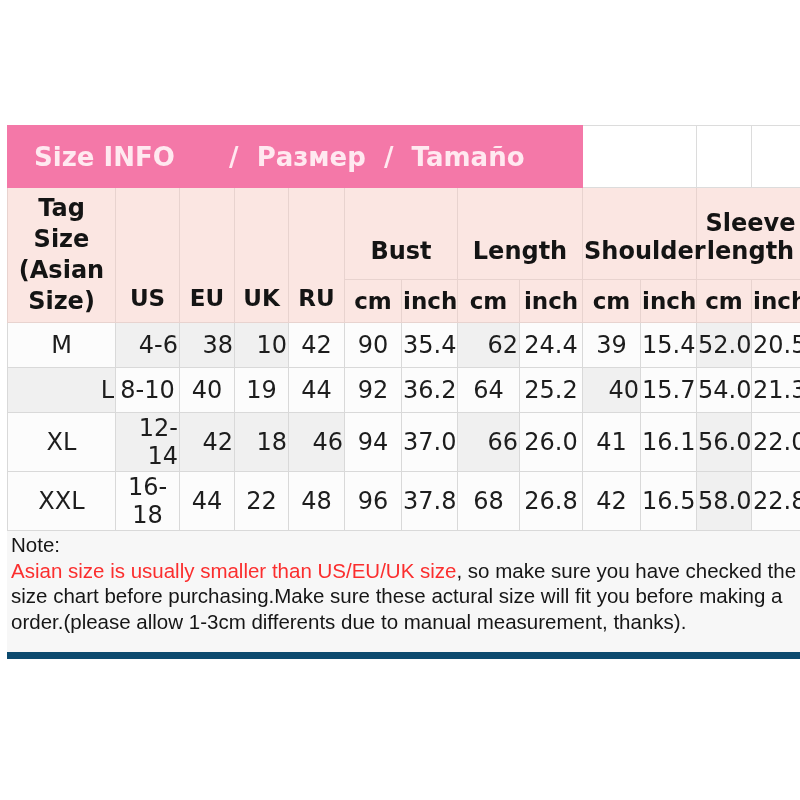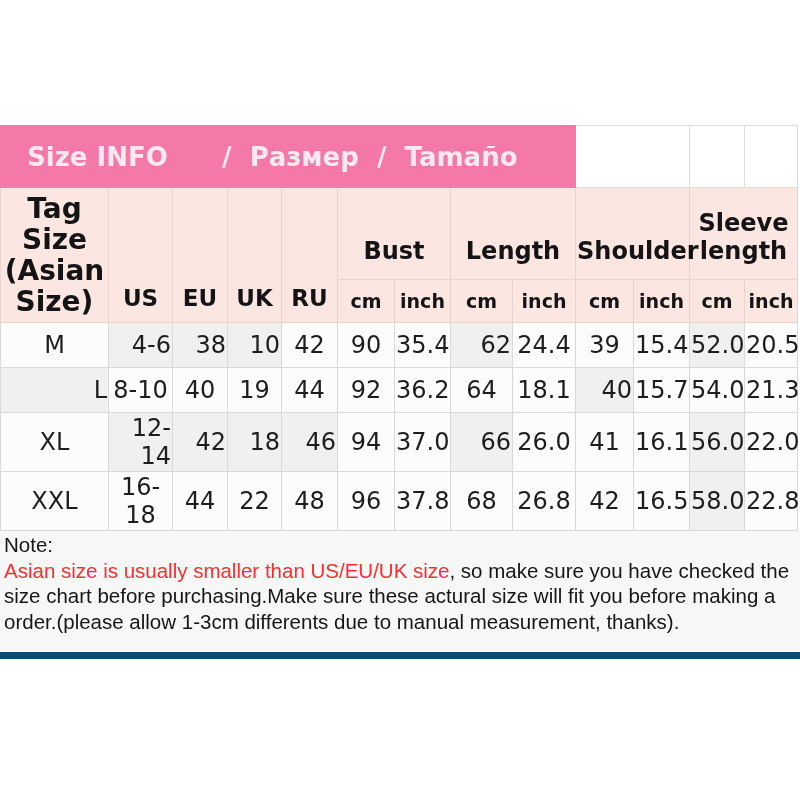--- a/index.html
+++ b/index.html
@@ -1,40 +1,40 @@
 <!DOCTYPE html>
 <html><head>
 <meta charset="utf-8">
 <style>
   html,body{margin:0;padding:0;}
   body{
     width:800px;height:800px;background:#ffffff;position:relative;
     font-family:"DejaVu Sans", sans-serif;
   }
-  .chart-wrap{position:absolute;top:125px;left:0;width:692px;}
+  .chart-wrap{position:absolute;top:125px;left:7px;width:692px;}
 
   table.size-table{border-collapse:collapse;table-layout:fixed;width:798px;}
 
   
   td.banner{
     background:#f478a8;border:1px solid #f478a8;
     color:#ffe9f0;font-size:26px;font-weight:bold;
     padding-left:26px;white-space:pre;height:59px;vertical-align:middle;
   }
   td.topwhite{background:#ffffff;border:1px solid #dcdcdc;}
 
   
   th{font-weight:bold;color:#141414;}
   th.tag,th.sys,th.grp,th.cmin{background:#fbe6e2;border:1px solid #e8d3cf;}
-  th.tag{font-size:28px;line-height:31px;vertical-align:middle;padding:0 2px;}
+  th.tag{font-size:24px;line-height:31px;vertical-align:middle;padding:0 2px;}
   th.sys{font-size:23px;vertical-align:bottom;padding-bottom:11px;}
   th.grp{font-size:24px;vertical-align:bottom;padding-bottom:14px;line-height:28px;}
   tr.h1{height:92px;}
   tr.h2{height:43px;}
-  th.cmin{font-size:19px;vertical-align:middle;}
+  th.cmin{font-size:23px;vertical-align:middle;}
 
   
   tr.datarow{height:45px;}
   td.cell,td.tagcell{
     border:1px solid #d9d9d9;background:#fcfcfc;
     text-align:center;vertical-align:middle;
     font-size:24px;color:#1d1d1d;
   }
   td.sh{background:#f0f0f0;text-align:right;}
 
@@ -125,21 +125,21 @@
 
     <tr class="datarow">
       <td class="tagcell sh">L</td>
       <td class="cell">8-10</td>
       <td class="cell">40</td>
       <td class="cell">19</td>
       <td class="cell">44</td>
       <td class="cell">92</td>
       <td class="cell">36.2</td>
       <td class="cell">64</td>
-      <td class="cell">18.1</td>
+      <td class="cell">25.2</td>
       <td class="cell sh">40</td>
       <td class="cell">15.7</td>
       <td class="cell">54.0</td>
       <td class="cell">21.3</td>
     </tr>
 
     <tr class="datarow">
       <td class="tagcell">XL</td>
       <td class="cell sh">12-14</td>
       <td class="cell sh">42</td>

